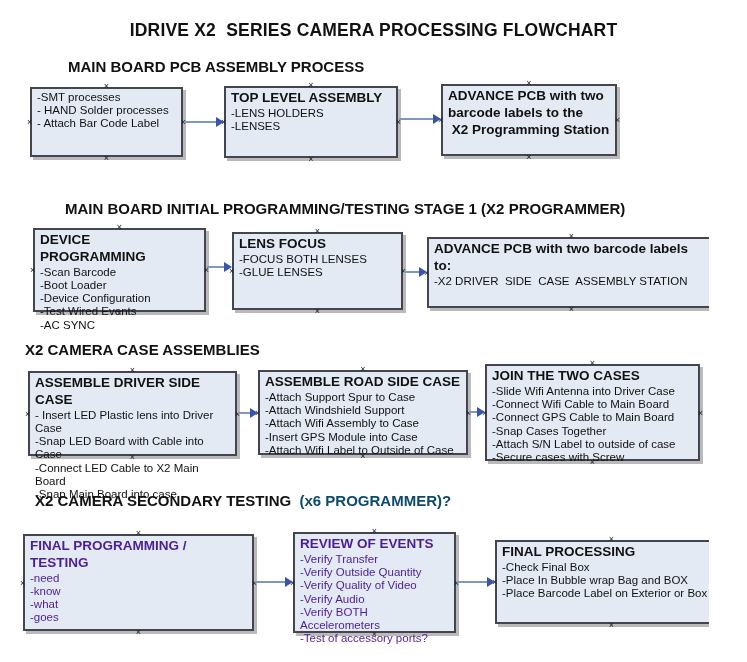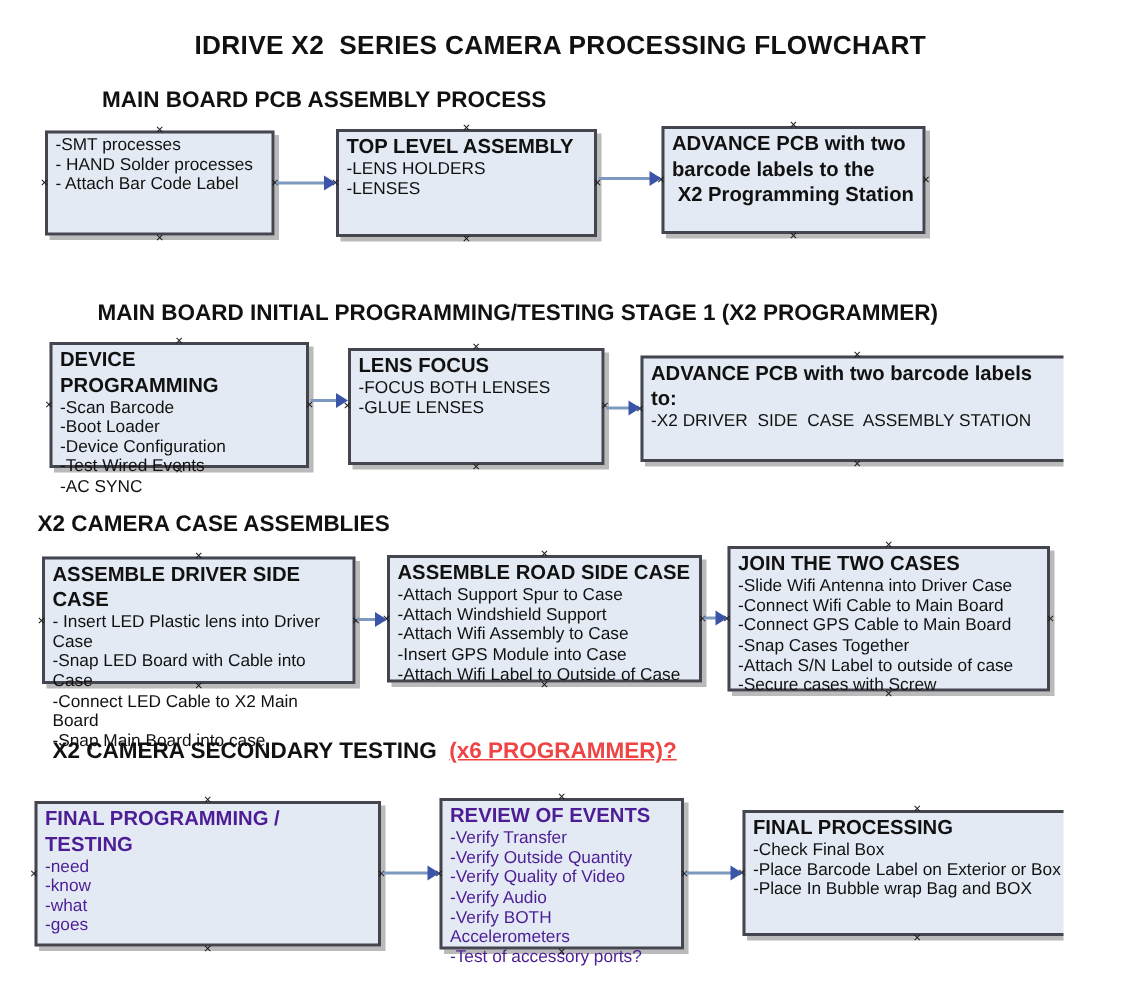--- a/index.html
+++ b/index.html
@@ -11,21 +11,21 @@
     position:absolute;left:0;top:20px;width:747px;text-align:center;
     font-size:17.5px;font-weight:bold;letter-spacing:.2px;white-space:pre;
   }
   .sec-head{
     position:absolute;font-size:15px;font-weight:bold;white-space:pre;
   }
   .sh1{left:20px;top:58px;margin-left:48px;}
   .sh2{left:25px;top:200px;margin-left:40px;}
   .sh3{left:25px;top:341px;}
   .sh4{left:35px;top:492px;}
-  .sec-head .red-part{color:#ef4444;text-decoration:underline;}
+  .sec-head .red-part{color:#0c4a6e;}
   .box{
     position:absolute;box-sizing:border-box;background:#e3eaf4;
     border:2px solid #45454f;box-shadow:3px 3px 0 rgba(130,130,130,.55);
     padding:2px 5px 2px 5px;overflow:visible;
   }
   .bt{font-size:13.5px;font-weight:bold;line-height:1.25;white-space:pre-wrap;}
   .bi{font-size:11.5px;line-height:1.15;white-space:pre-wrap;}
   .red .bt,.red .bi{color:#4c1d95;}
   
   .b00{left:30px;top:87px;width:153px;height:70px;}
@@ -195,22 +195,22 @@
     <div class="bi">-Verify BOTH Accelerometers</div>
     <div class="bi">-Test of accessory ports?</div>
   <span class="h hn">×</span>
       <span class="h hs">×</span>
       <span class="h hw">×</span>
       <span class="h he">×</span>
     </div>
   <div class="box b32">
     <div class="bt">FINAL PROCESSING</div>
     <div class="bi">-Check Final Box</div>
+    <div class="bi">-Place In Bubble wrap Bag and BOX</div>
     <div class="bi">-Place Barcode Label on Exterior or Box</div>
-    <div class="bi">-Place In Bubble wrap Bag and BOX</div>
   <span class="h hn">×</span>
       <span class="h hs">×</span>
       <span class="h hw">×</span>
       <span class="h he">×</span>
     </div>
 
   <div class="arrow a1">
       <span class="shaft"></span>
       <span class="tip"></span>
     </div>

